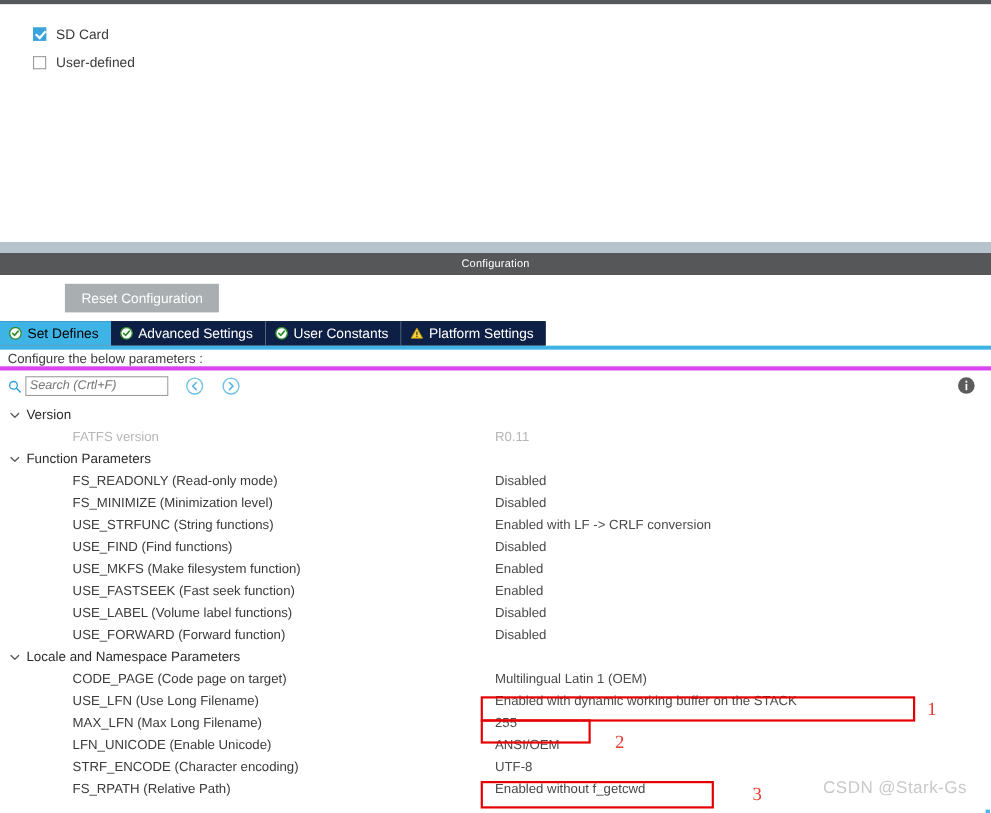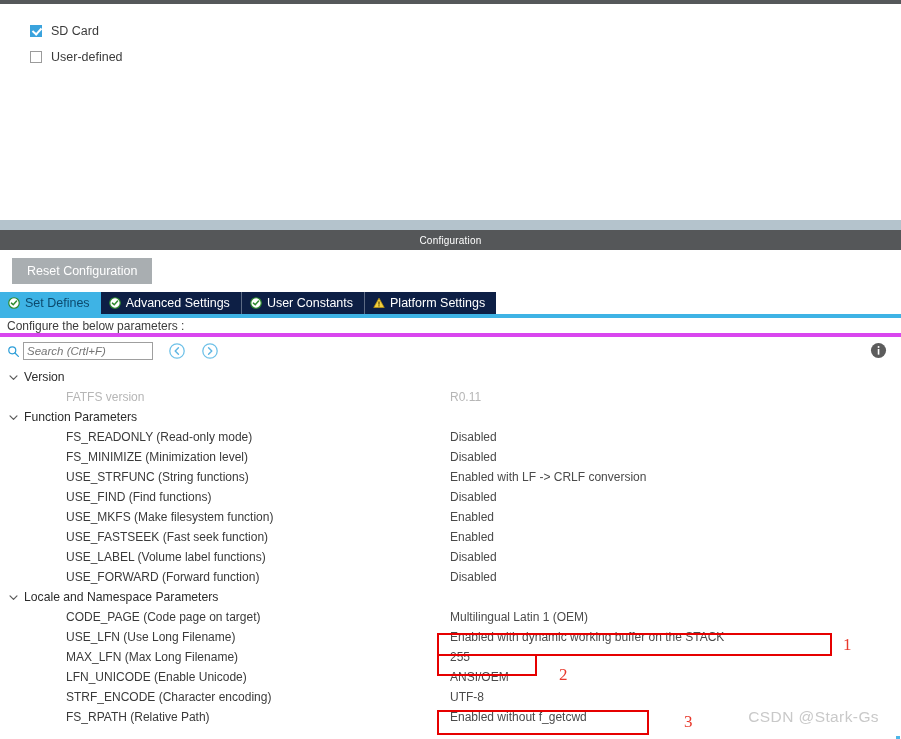--- a/index.html
+++ b/index.html
@@ -87,20 +87,21 @@
   }
 
   
   .reset-row {
     height: 42px;
     background: #ffffff;
     display: flex;
     align-items: center;
     padding-left: 12px;
     box-sizing: border-box;
+    margin-left: 47px;
   }
   .reset-btn {
     background: #a9aeb1;
     color: #ffffff;
     border: none;
     font-family: "Liberation Sans", sans-serif;
     font-size: 12.5px;
     padding: 7px 15px;
     cursor: pointer;
     line-height: 1;
@@ -127,21 +128,21 @@
     color: #ffffff;
     font-size: 12.5px;
     background: #0d1f45;
     border-right: 1px solid #5d6b85;
     cursor: pointer;
     white-space: nowrap;
   }
   .tab:last-child { border-right: none; }
   .tab.active {
     background: #3eb3e5;
-    color: #0c4a6e;
+    color: #000000;
     border-right: none;
   }
   .tab-ico { width: 12px; height: 12px; display:block; flex:0 0 auto;}
   .tab-underline {
     height: 4px;
     background: #3eb3e5;
     width: 100%;
   }
 
   

